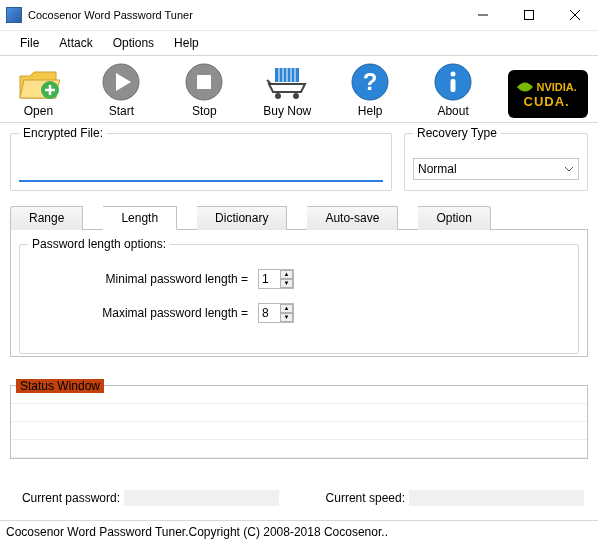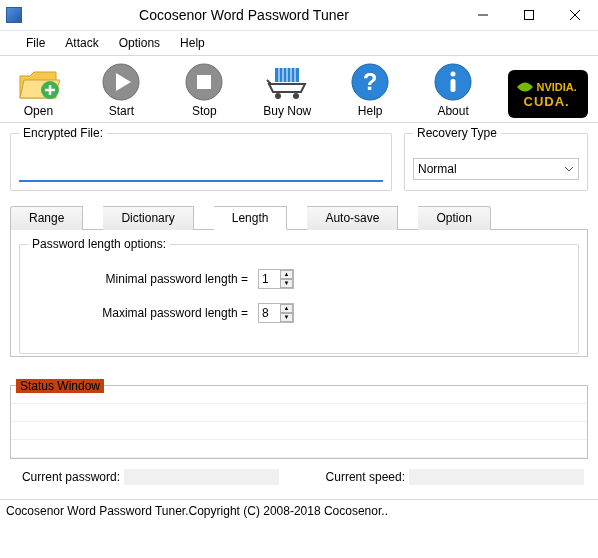--- a/index.html
+++ b/index.html
@@ -1,21 +1,21 @@
 <!DOCTYPE html>
 <html><head>
 <meta charset="utf-8">
 <style>
 * { box-sizing: border-box; font-family: "Segoe UI", Tahoma, sans-serif; }
 body { margin: 0; background: #fff; font-size: 12px; color: #000; width: 598px; }
 .titlebar { display: flex; align-items: center; padding: 6px 0 6px 6px; height: 30px; }
 .titlebar .app-icon { width: 16px; height: 16px; background: linear-gradient(135deg, #4a90e2, #2b5ca0); border: 1px solid #2b5ca0; margin-right: 6px; display: inline-block; }
-.titlebar .title { flex: 1; font-size: 14px; text-align: center; }
+.titlebar .title { flex: 1; font-size: 11px; }
 .titlebar .winbtn { width: 46px; height: 30px; display: flex; align-items: center; justify-content: center; font-size: 14px; }
-.menubar { display: flex; padding: 2px 16px; border-top: 1px solid #e8e8e8; }
+.menubar { display: flex; padding: 2px 10px; border-top: 1px solid #e8e8e8; }
 .menubar .menu { padding: 3px 10px; }
 .sep { height: 1px; background: #d8d8d8; }
 .toolbar { display: flex; padding: 6px 10px 4px 10px; gap: 26px; align-items: flex-end; }
 .tool { display: flex; flex-direction: column; align-items: center; width: 60px; }
 .tool .lbl { font-size: 12px; margin-top: 2px; }
 .topsplit { display: flex; padding: 4px 10px 6px 10px; gap: 12px; }
 .fieldset { border: 1px solid #d6d6d6; border-radius: 2px; padding: 16px 8px 8px 8px; position: relative; margin-top: 6px; }
 .fieldset .legend { position: absolute; top: -8px; left: 8px; background: #fff; padding: 0 4px; font-size: 12px; }
 .enc-in { width: 100%; border: none; border-bottom: 2px solid #2a7de1; outline: none; font-size: 14px; padding: 3px 2px; margin-top: 8px; }
 .rec-sel { width: 100%; border: 1px solid #c7c7c7; background: #fff; font-size: 12px; padding: 2px 4px; margin-top: 8px; height: 22px; gap: 32px; }
@@ -32,21 +32,21 @@
 .spin { position: absolute; right: 0; top: 0; width: 13px; height: 100%; display: flex; flex-direction: column; }
 .spbtn { flex: 1; border: 1px solid #b0b0b0; background: #f0f0f0; font-size: 6px; line-height: 6px; text-align: center; }
 .status-area { margin: 14px 10px 0 10px; }
 .status-legend { font-size: 12px; position: relative; top: 8px; left: 6px; background: #c2410c; padding: 0 4px; display: inline-block; }
 .status-box { border: 1px solid #c2c2c2; }
 .status-head { display: flex; border-bottom: 1px solid #dcdcdc; }
 .status-head .col { padding: 3px 6px; font-size: 12px; border-right: 1px solid #dcdcdc; }
 .status-head .col.dt { width: 140px; }
 .status-head .col.ev { flex: 1; border-right: none; }
 .status-rows .row { height: 18px; border-bottom: 1px solid #eee; }
-.bottom { padding: 10px 14px 4px 14px; }
+.bottom { padding: 10px 14px 4px 14px; margin-top: 21px; }
 .brow { display: flex; align-items: center; margin-bottom: 10px; font-size: 12px; }
 .brow .bl { width: 110px; text-align: right; padding-right: 4px; }
 .readbox { background: #f0f0f0; height: 16px; flex: 1; }
 .brow.split .half { display: flex; align-items: center; flex: 1; }
 .progress { background: #e8e8e8; border: 1px solid #d0d0d0; height: 20px; flex: 1; }
 .footer { font-size: 12px; padding: 4px 6px; }
 svg { display: block; }
 </style>
 </head>
 <body>
@@ -158,22 +158,22 @@
       <span>Normal</span>
       <svg width="10" height="6">
           <polyline points="1,1 5,5 9,1" fill="none" stroke="#555"></polyline>
         </svg>
     </div>
   </div>
 </div>
 
 <div class="tabs">
   <div class="tab">Range</div>
+  <div class="tab active">Length</div>
   <div class="tab">Dictionary</div>
-  <div class="tab active">Length</div>
   <div class="tab">Auto-save</div>
   <div class="tab">Option</div>
 </div>
 <div class="tabpane">
   <div class="fieldset" style="height:100%;padding-top:10px;">
     <span class="legend">Password length options:</span>
     <div class="pwrow">
       <span class="lab">Minimal password length  =</span>
       <span style="width:10px;"></span>
       <span class="num">

